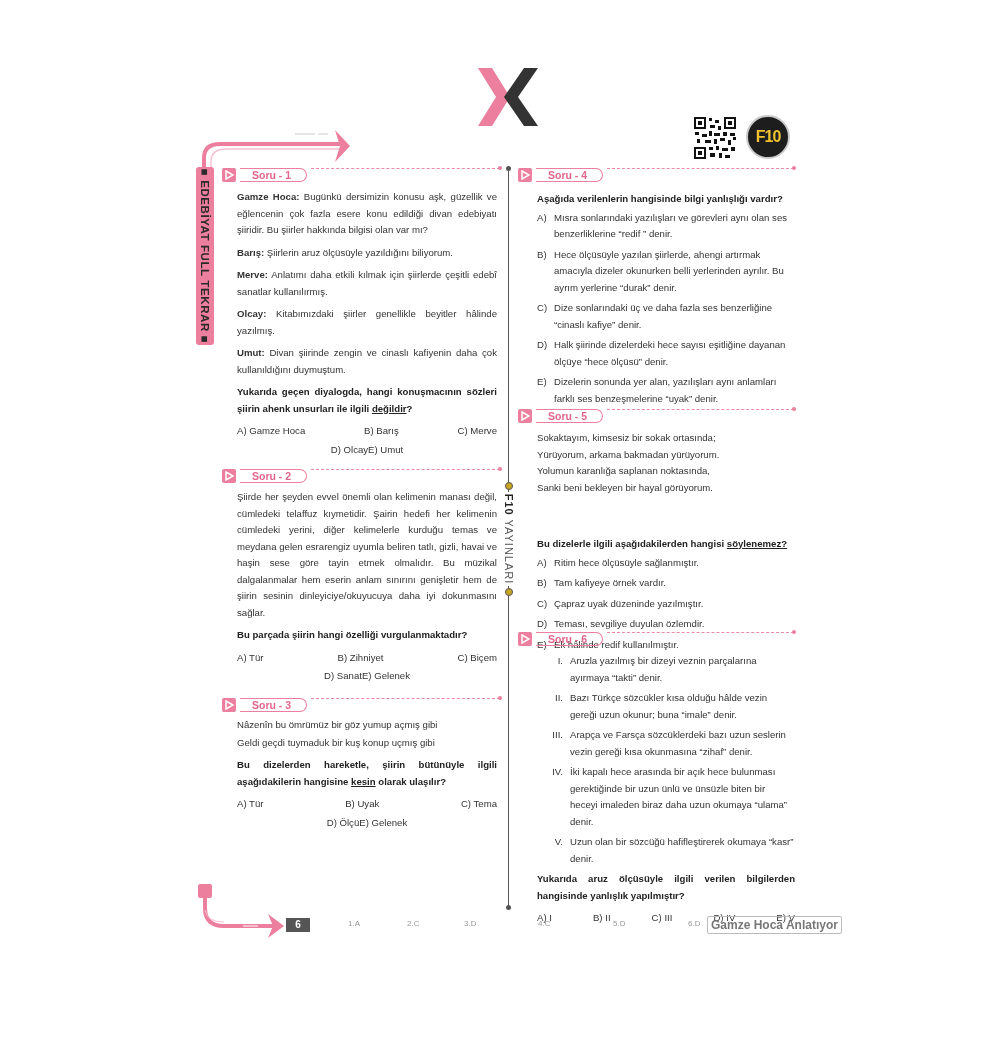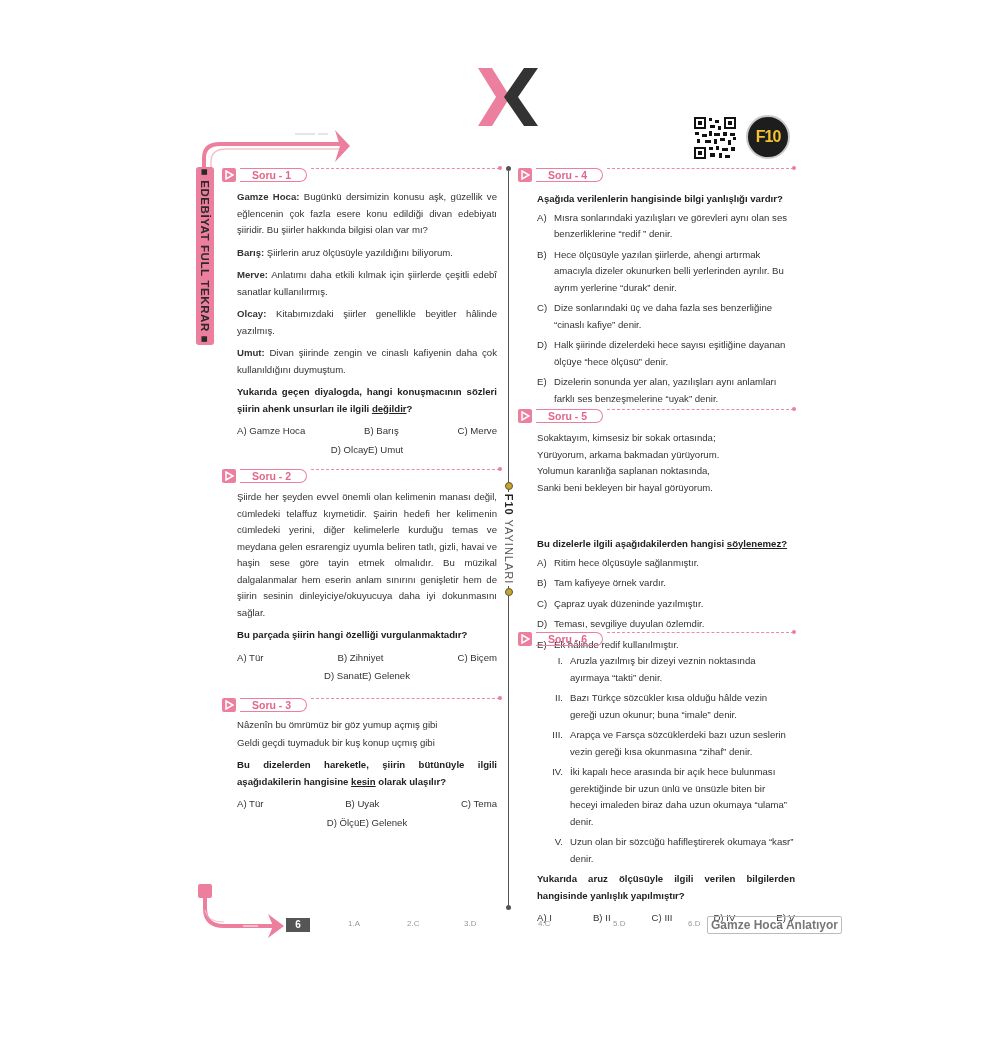--- a/index.html
+++ b/index.html
@@ -287,21 +287,21 @@
         </svg>
       </div>
     <div class="q-pill">Soru - 6</div>
     <div class="q-dots"></div>
   </div>
 </div>
 <div class="abs q" style="left:537px; top:653px; width:258px;">
   <ul class="opt-list roman-list" style="margin-left:2px;">
     <li>
         <span class="lbl">I.</span>
-        <span>Aruzla yazılmış bir dizeyi veznin noktasında ayırmaya “takti” denir.</span>
+        <span>Aruzla yazılmış bir dizeyi veznin parçalarına ayırmaya “takti” denir.</span>
       </li>
     <li>
         <span class="lbl">II.</span>
         <span>Bazı Türkçe sözcükler kısa olduğu hâlde vezin gereği uzun okunur; buna “imale” denir.</span>
       </li>
     <li>
         <span class="lbl">III.</span>
         <span>Arapça ve Farsça sözcüklerdeki bazı uzun seslerin vezin gereği kısa okunmasına “zihaf” denir.</span>
       </li>
     <li>

